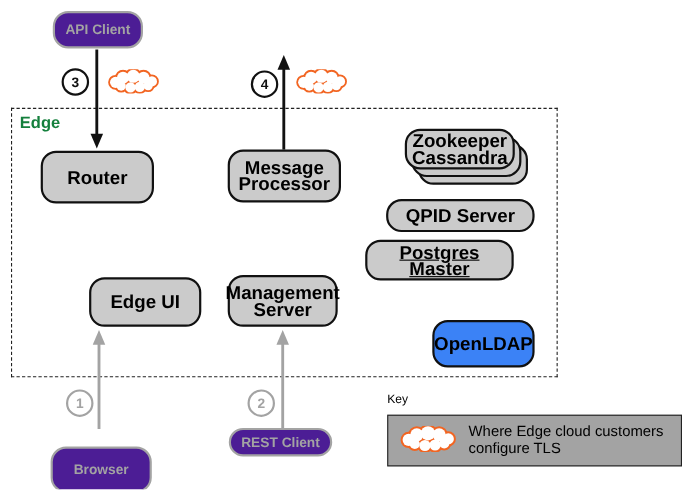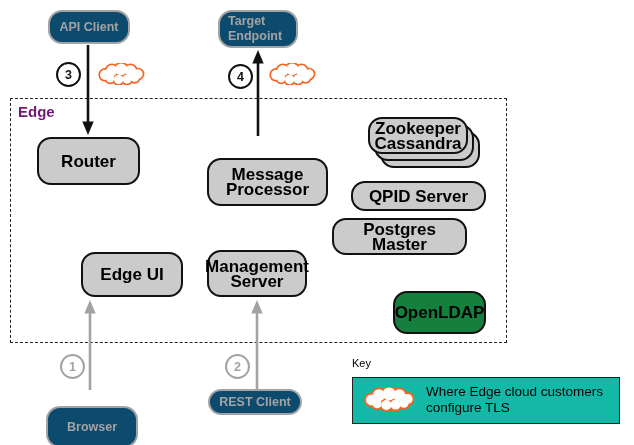--- a/index.html
+++ b/index.html
@@ -6,88 +6,87 @@
   .canvas{
     position:relative;width:634px;height:445px;background:#fff;overflow:hidden;
     font-family:"Liberation Sans", sans-serif;
   }
   
   .edge-zone{
     position:absolute;left:10px;top:98px;width:497px;height:245px;
     border:1.6px dashed #222;box-sizing:border-box;background:#fff;
   }
   .edge-label{
-    position:absolute;left:18px;top:103px;font-size:15px;font-weight:bold;color:#701a75;text-align:center;
+    position:absolute;left:18px;top:103px;font-size:15px;font-weight:bold;color:#15803d;text-align:center;
   }
   
   .node{
     position:absolute;box-sizing:border-box;background:#cbcbcb;border:2.5px solid #111;
     border-radius:14px;display:flex;align-items:center;justify-content:center;
     text-align:center;font-size:17px;font-weight:bold;color:#000;line-height:15px;
     padding:0 4px;
   }
-  .node.light{background:#15803d;}
+  .node.light{background:#3b82f6;}
   .node.stack-shadow{z-index:1;}
   .node.col{flex-direction:column;}
   
   .client{
-    position:absolute;box-sizing:border-box;background:#0c4a6e;border:2.2px solid #a3a3a3;
+    position:absolute;box-sizing:border-box;background:#4c1d95;border:2.2px solid #a3a3a3;
     border-radius:14px;display:flex;align-items:center;justify-content:center;
-    text-align:left;font-size:12.5px;font-weight:bold;color:#a3a3a3;line-height:15px;
+    text-align:right;font-size:12.5px;font-weight:bold;color:#a3a3a3;line-height:15px;
     padding:0 8px;
   }
   
   .step-circle{
     position:absolute;width:25px;height:25px;border-radius:50%;box-sizing:border-box;
     background:#fff;display:flex;align-items:center;justify-content:center;
     font-size:12.5px;font-weight:bold;z-index:4;
   }
   .step-circle.black{border:2.4px solid #111;color:#111;}
   .step-circle.gray{border:2.2px solid #a3a3a3;color:#a3a3a3;}
   
   .key-title{position:absolute;left:352px;top:357px;font-size:11px;color:#000;}
   .key-box{
     position:absolute;left:352px;top:377px;width:268px;height:47px;box-sizing:border-box;
-    border:1.6px solid #222;background:#14b8a6;
+    border:1.6px solid #222;background:#a3a3a3;
   }
   .key-cloud{position:absolute;left:10px;top:9px;}
   .key-text{
     position:absolute;left:73px;top:6px;width:190px;font-size:13.5px;color:#000;line-height:16px;
   }
   .overlay{position:absolute;left:0;top:0;width:634px;height:445px;pointer-events:none;z-index:3;}
   .zk-front{z-index:2;}
 </style>
 </head>
 <body>
 
 <div class="canvas">
 
   <div class="edge-zone"></div>
   <div class="edge-label">Edge</div>
 
   <div class="client" style="left:48px;top:10px;width:82px;height:34px;">API Client</div>
-  <div class="client" style="left:218px;top:10px;width:80px;height:38px;">Target Endpoint</div>
   <div class="client" style="left:46px;top:390px;width:92px;height:42px;margin-top:16px;">Browser</div>
   <div class="client" style="left:208px;top:389px;width:94px;height:26px;">REST Client</div>
 
   <div class="node" style="left:37px;top:137px;width:103px;height:48px;">Router</div>
-  <div class="node" style="left:207px;top:136px;width:121px;height:48px;margin-top:22px;">Message Processor</div>
+  <div class="node" style="left:207px;top:136px;width:103px;height:48px;">Message Processor</div>
   <div class="node" style="left:41px;top:252px;width:102px;height:45px;margin-left:40px;">Edge UI</div>
   <div class="node" style="left:207px;top:250px;width:100px;height:47px;">Management Server</div>
 
   <div class="node stack-shadow" style="left:380px;top:131px;width:100px;height:37px;"></div>
   <div class="node stack-shadow" style="left:374px;top:124px;width:100px;height:37px;"></div>
   <div class="node col zk-front" style="left:368px;top:117px;width:100px;height:37px;">
     <span>Zookeeper</span>
     <span>Cassandra</span>
   </div>
 
   <div class="node" style="left:351px;top:181px;width:135px;height:30px;">QPID Server</div>
 
-  <div class="node" style="left:332px;top:218px;width:135px;height:37px;z-index:2;">Postgres Master</div>
+  <div class="node" style="left:332px;top:218px;width:135px;height:37px;z-index:2;text-decoration:underline;">Postgres Master</div>
 
   <div class="node light" style="left:393px;top:291px;width:93px;height:43px;">OpenLDAP</div>
 
   <div class="step-circle black" style="left:56px;top:62px;">
     <span>3</span>
   </div>
   <div class="step-circle black" style="left:228px;top:64px;">
     <span>4</span>
   </div>
   <div class="step-circle gray" style="left:60px;top:354px;">

